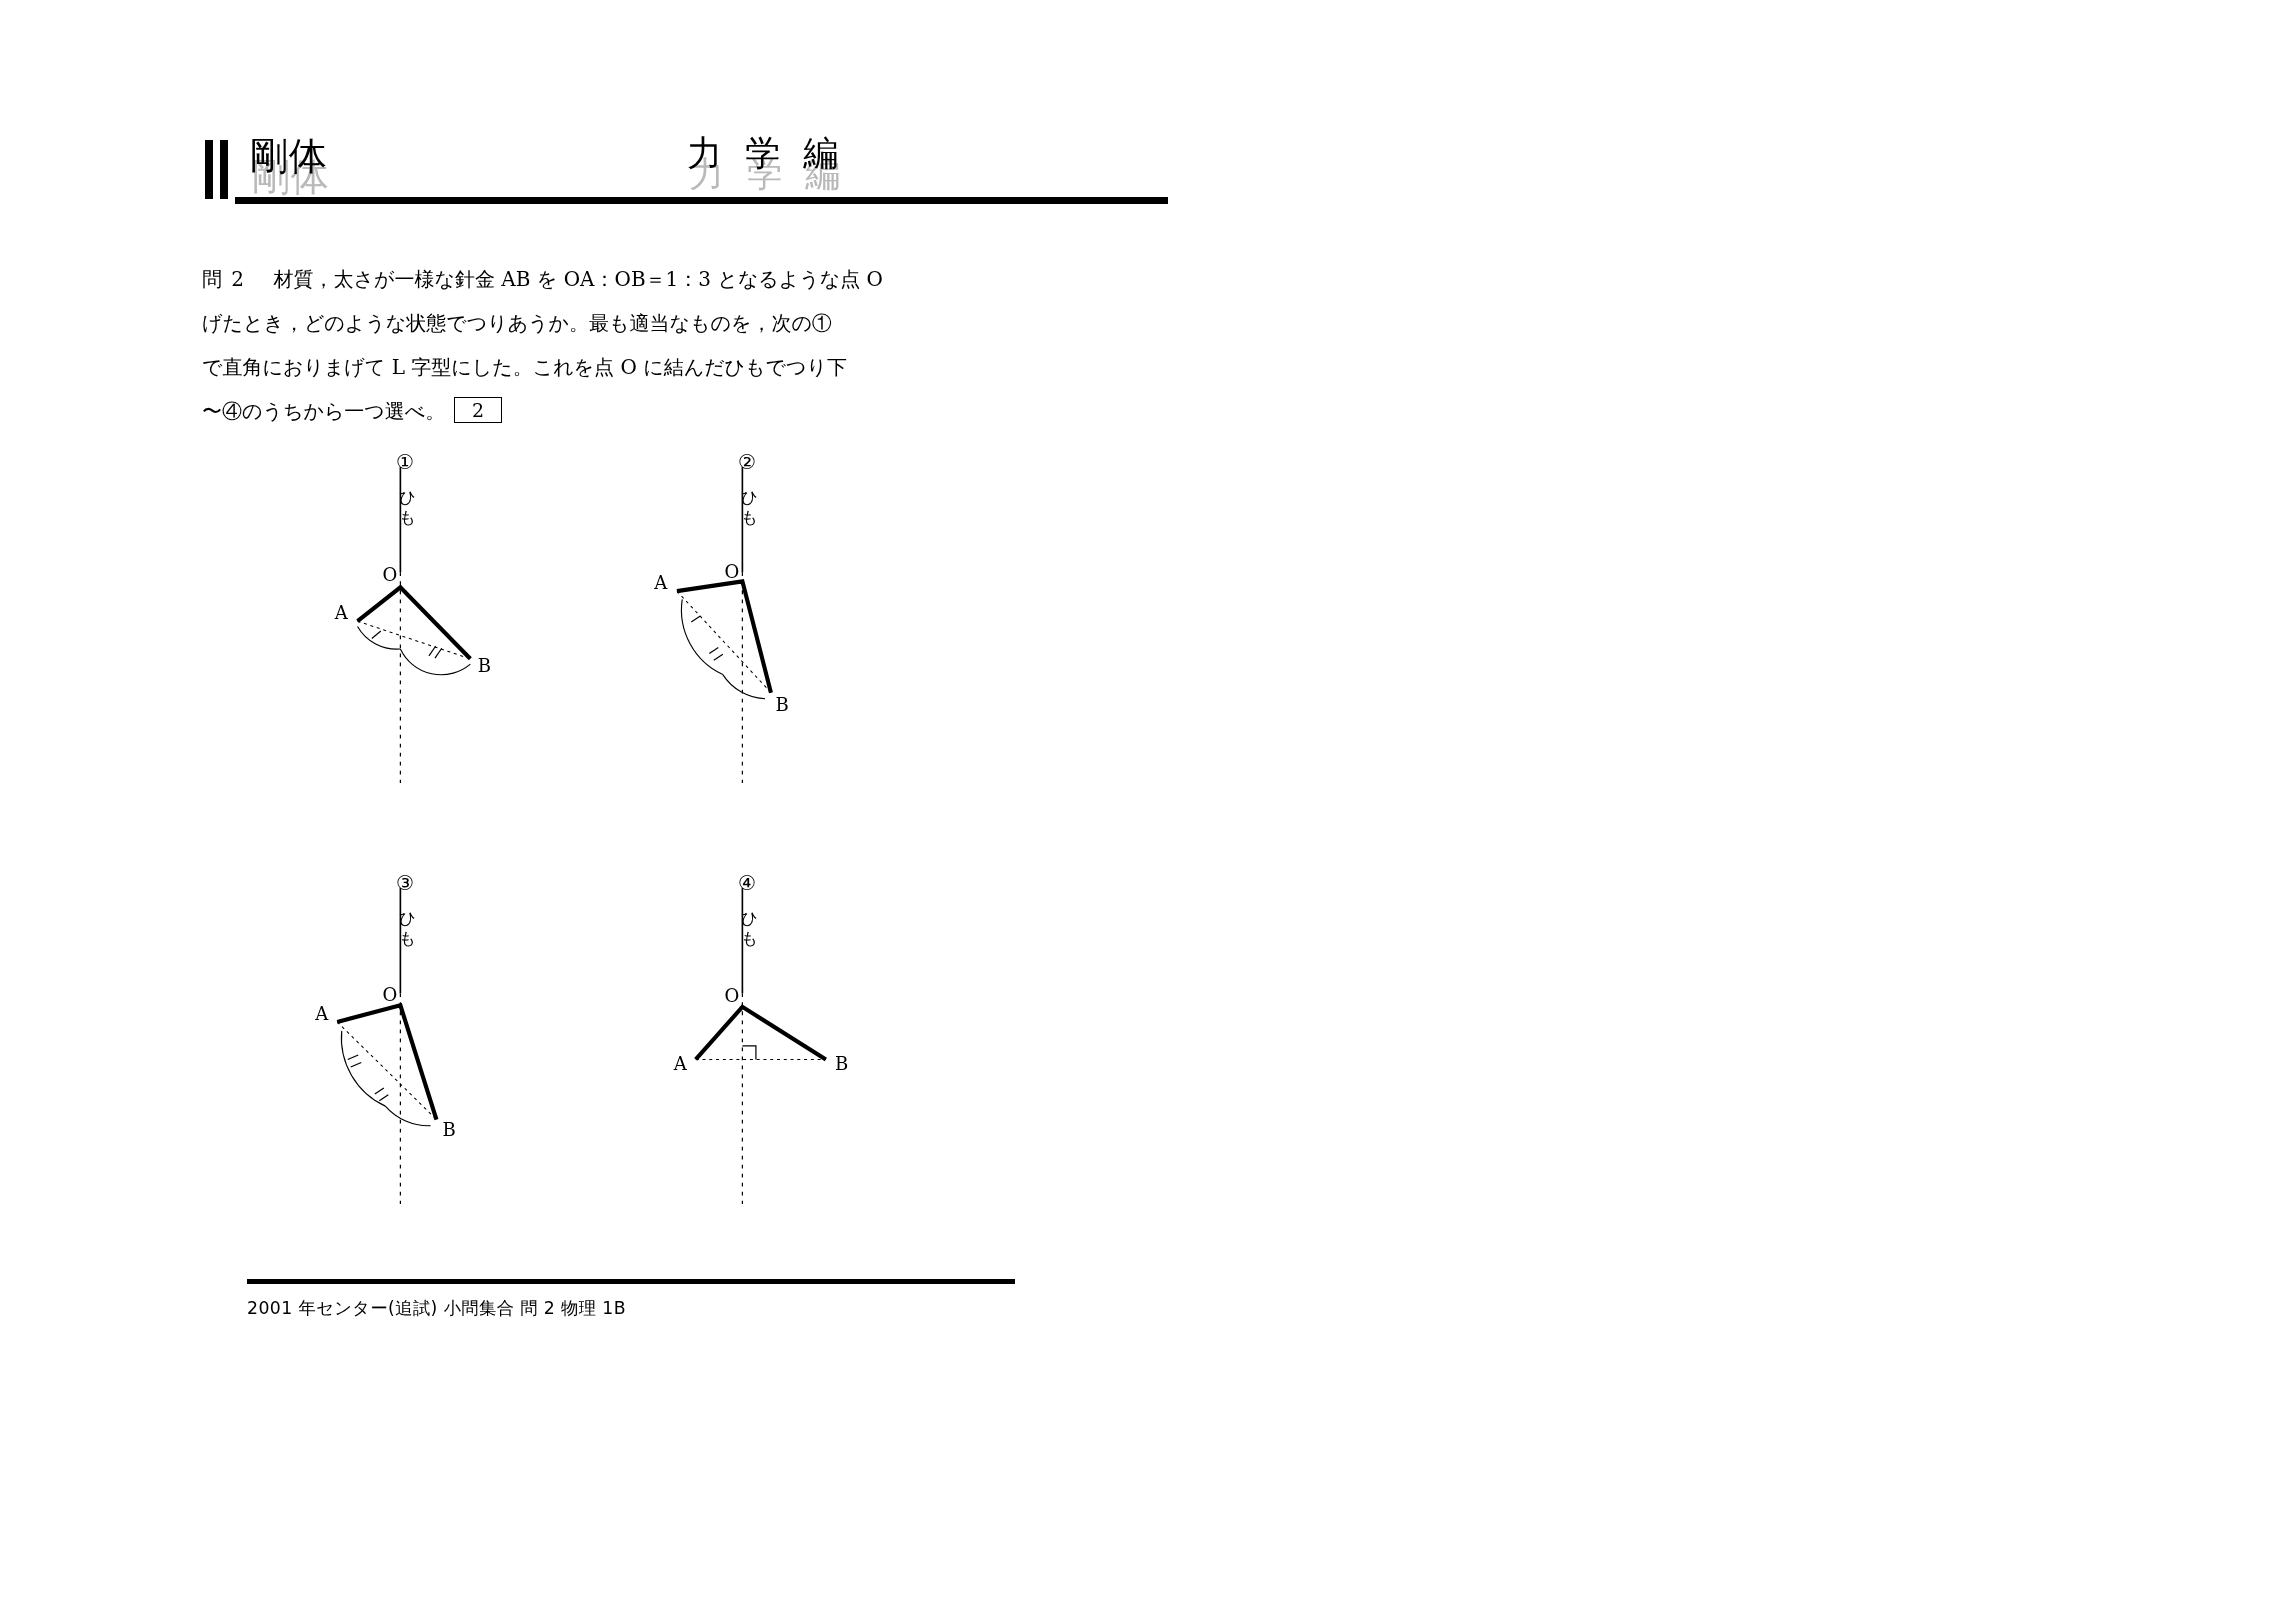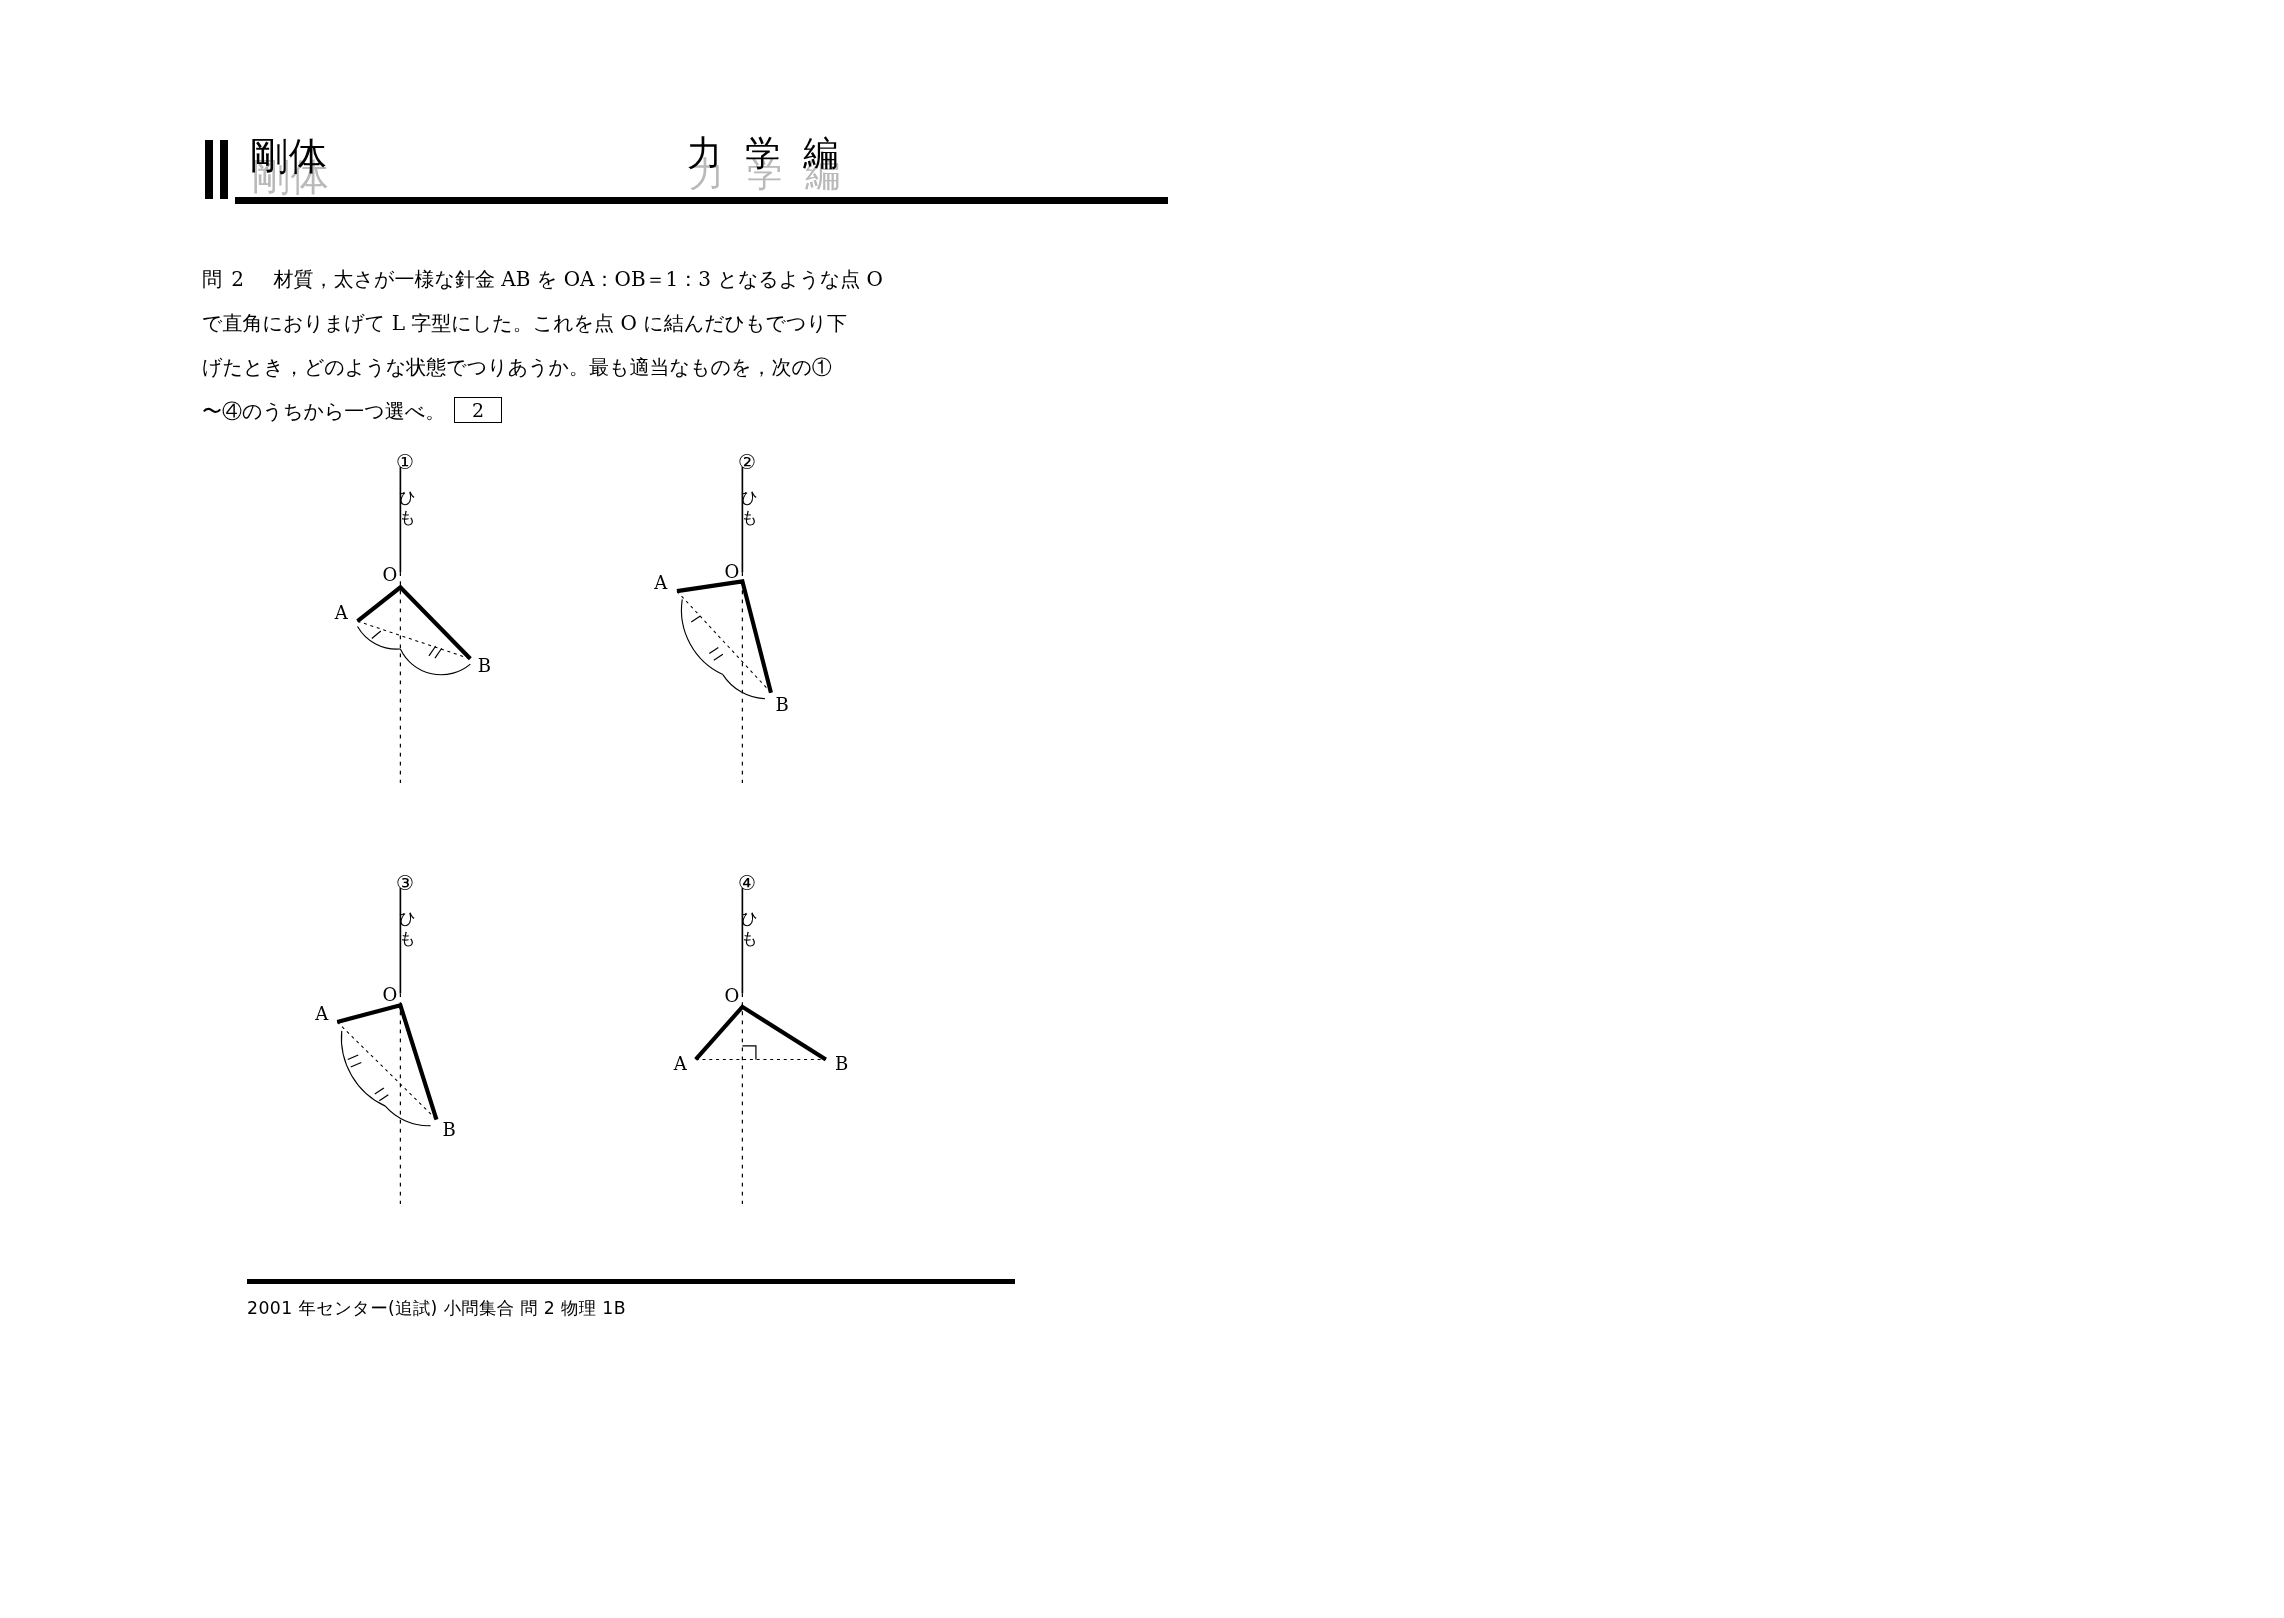--- a/index.html
+++ b/index.html
@@ -170,22 +170,22 @@
     <div class="hdr-title">剛体</div>
     <div class="hdr-sub-shadow">力 学 編</div>
     <div class="hdr-sub">力 学 編</div>
     <div class="hdr-rule"></div>
   </div>
 
   <div id="question">
     <div class="qline">
       <span class="qnum">問 2</span><span>材質，太さが一様な針金 AB を OA：OB＝1：3 となるような点 O</span>
     </div>
+    <div class="qline">げたとき，どのような状態でつりあうか。最も適当なものを，次の①</div>
     <div class="qline">で直角におりまげて L 字型にした。これを点 O に結んだひもでつり下</div>
-    <div class="qline">げたとき，どのような状態でつりあうか。最も適当なものを，次の①</div>
     <div class="qline">
       <span>〜④のうちから一つ選べ。</span><span class="ansbox">2</span>
     </div>
   </div>
 
   <div class="panel" style="left:286px; top:452px; width:316px; height:376px;">
     <div class="opt-label" style="left:110px; top:0px;">①</div>
     <div class="opt-label" style="left:113px; top:36px; font-size:16.6px; line-height:19.6px; width:16.6px;">ひも</div>
     <svg width="316" height="376" viewBox="0 0 420 500">
 

